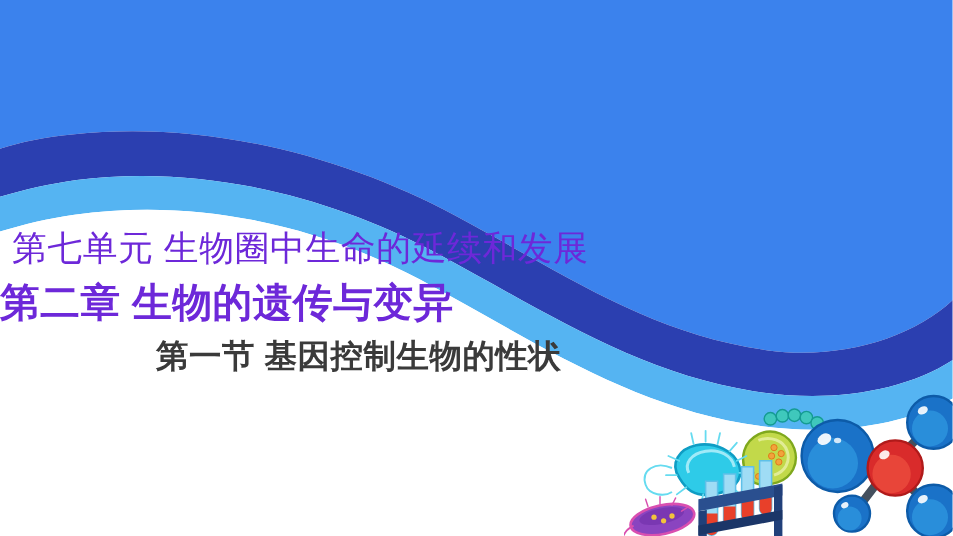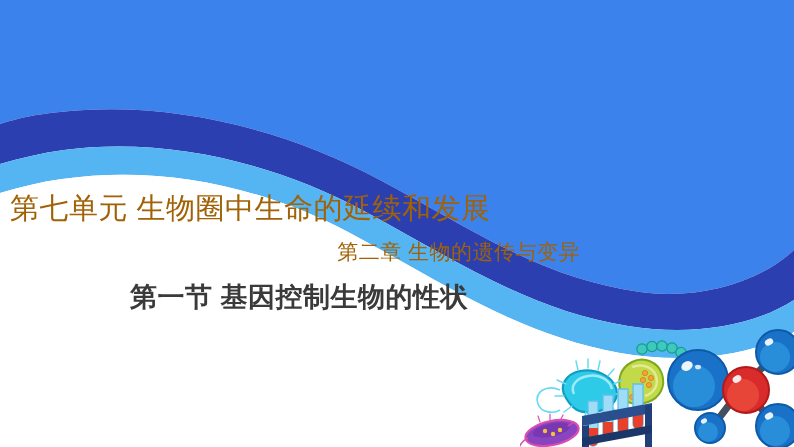--- a/index.html
+++ b/index.html
@@ -36,36 +36,36 @@
   }
   #title-block {
     position: absolute;
     left: 0;
     top: 186px;
     width: 580px;
     text-align: center;
     z-index: 5;
   }
   .title-line {
-    color: #a16207;
+    color: #6d28d9;
     letter-spacing: 0.5px;
     white-space: nowrap;
   }
   .t1 {
     font-size: 29px;
     line-height: 44px;
     font-weight: 400;
     text-align: left;
     padding-left: 10px;
   }
   .t2 {
-    font-size: 21px;
+    font-size: 33px;
     line-height: 44px;
-    font-weight: 400;
-    text-align: right;
+    font-weight: 700;
+    text-align: left;
   }
   .t3 {
     font-size: 27px;
     line-height: 46px;
     font-weight: 700;
     padding-left: 18px;
     color: #3a3a3a;
   }
 </style>
 </head>

